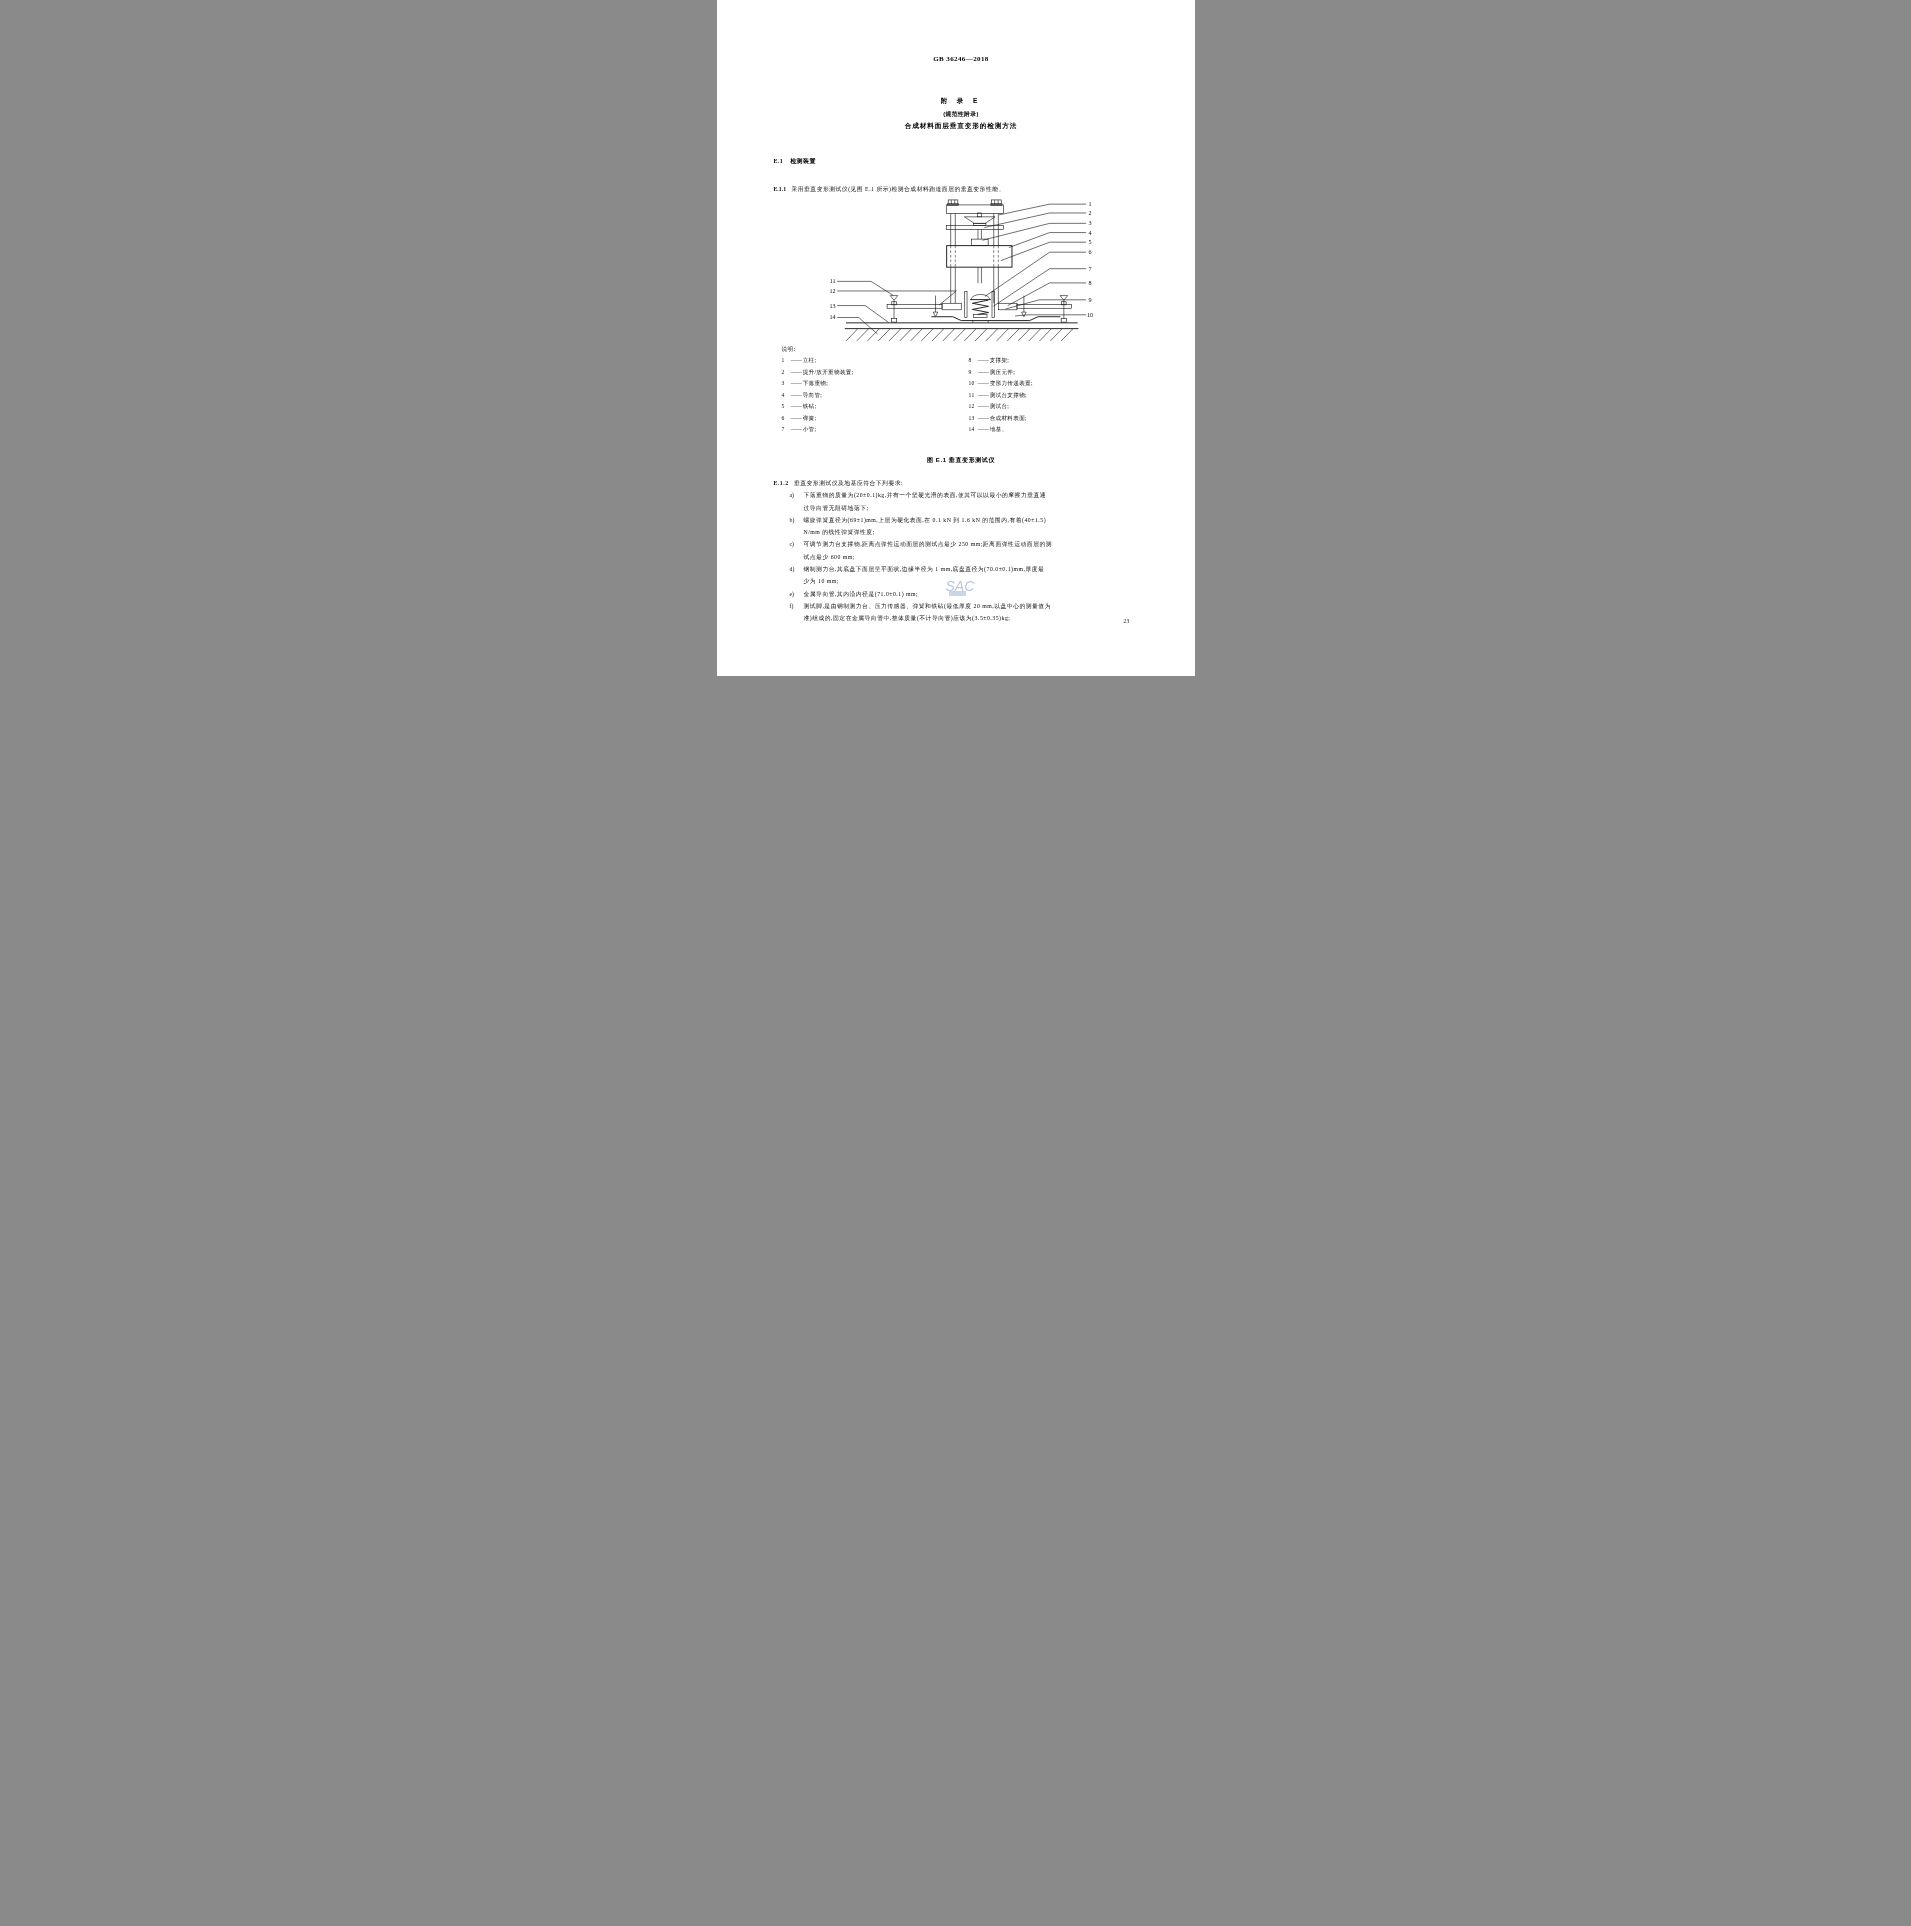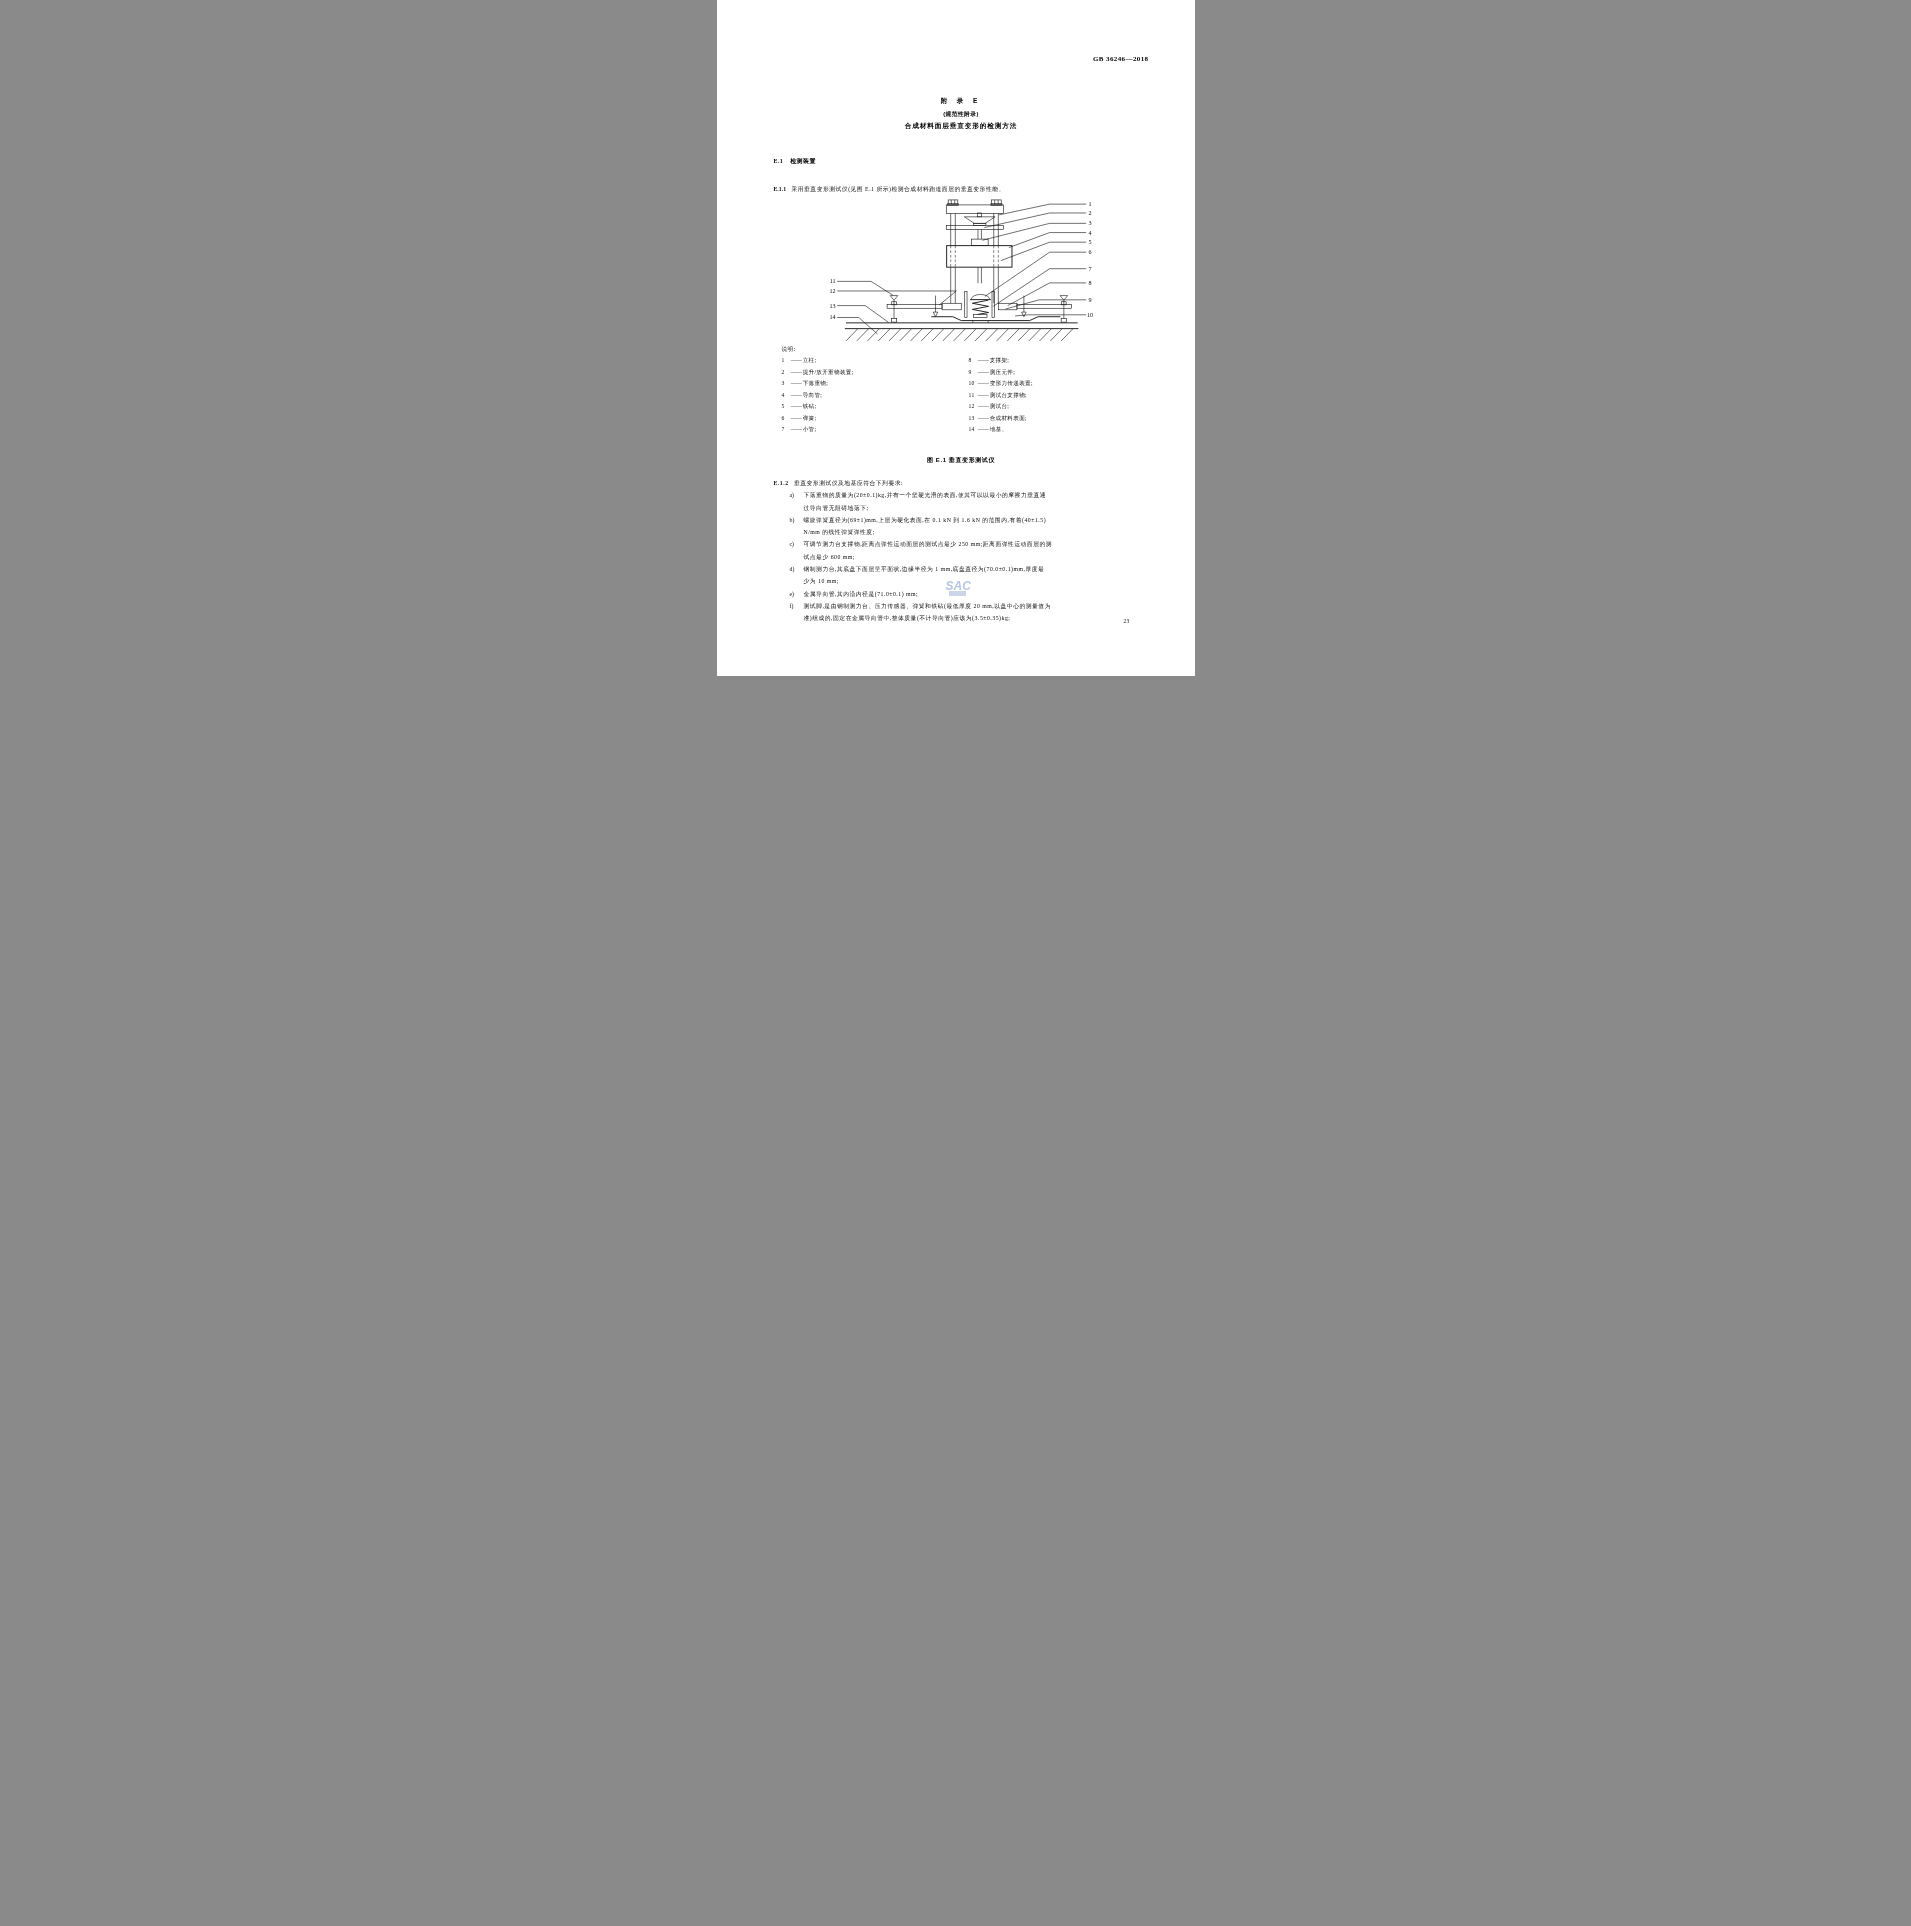--- a/index.html
+++ b/index.html
@@ -4,21 +4,21 @@
 <style>
   html,body{margin:0;padding:0;background:#8a8a8a;}
   .page{
     position:relative;width:478px;height:676px;margin:0 auto;
     background:#ffffff;color:#111;
     font-family:"Liberation Serif","DejaVu Serif",serif;
     overflow:hidden;
   }
   .abs{position:absolute;}
   .doc-header{
-    top:55px;left:57px;width:375px;text-align:right;
+    top:55px;left:57px;width:375px;text-align:center;
     font-family:"Liberation Serif","DejaVu Serif",serif;
     font-weight:bold;font-size:7px;letter-spacing:0.4px;color:#000;
   }
   .title-appendix{
     top:97px;left:57px;width:375px;text-align:center;
     font-family:"Liberation Sans","DejaVu Sans",sans-serif;
     font-weight:bold;font-size:6.5px;letter-spacing:3.9px;color:#000;
   }
   .title-normative{
     top:110px;left:57px;width:375px;text-align:center;
@@ -54,21 +54,21 @@
   }
   .e12-block{top:477px;left:57px;width:379px;z-index:2;}
   .bl{height:12.3px;line-height:12.3px;font-size:5.8px;letter-spacing:0.5px;white-space:nowrap;color:#0d0d0d;}
   .item{position:relative;}
   .item-letter{position:absolute;left:16px;top:0;height:12.3px;line-height:12.3px;font-size:5.8px;}
   .item-lines{margin-left:30px;}
   .page-number{top:618px;left:407px;font-size:5.4px;letter-spacing:0.4px;}
   .watermark{
     top:581px;left:229px;width:27px;height:17.7px;z-index:1;
     font-family:"Liberation Sans","DejaVu Sans",sans-serif;
-    font-weight:bold;font-style:italic;font-size:12px;line-height:10px;
+    font-weight:normal;font-style:italic;font-size:14px;line-height:10px;
     color:#aabcdc;opacity:0.85;
   }
   .watermark .wm-block{width:17.7px;height:5px;background:#c2cee4;margin-top:0px;margin-left:3.1px;}
   .diagram{top:198px;left:96px;width:285px;height:146px;}
   svg .ln{stroke:#161616;stroke-width:1.6;fill:none;}
   svg .thick{stroke:#161616;stroke-width:2.4;fill:none;}
   svg .dash{stroke:#161616;stroke-width:1.4;fill:none;stroke-dasharray:7 5;}
   svg .fillw{fill:#ffffff;stroke:#161616;stroke-width:1.6;}
   svg text{font-family:"Liberation Serif","DejaVu Serif",serif;font-size:16px;fill:#0d0d0d;}
 </style>

